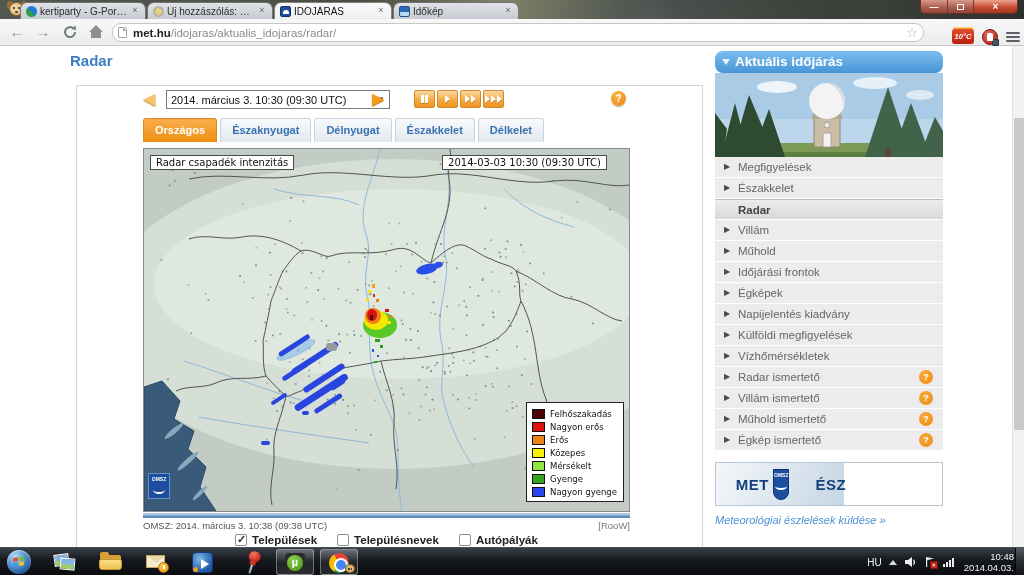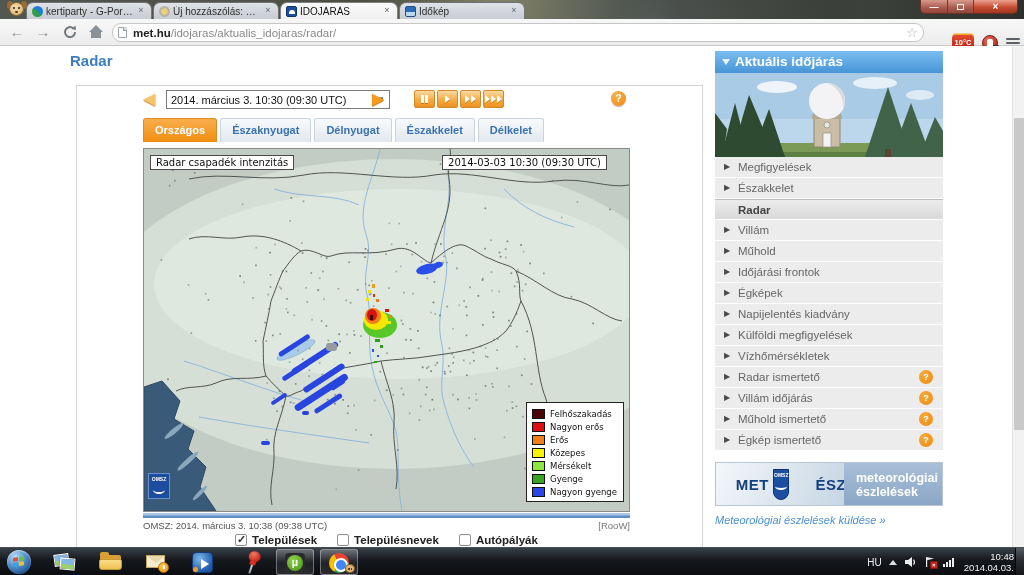--- a/index.html
+++ b/index.html
@@ -15,21 +15,21 @@
       linear-gradient(90deg,#4a4f48 0%,#2e312c 16%,#3e4238 34%,#555a4e 50%,#2f332c 66%,#3d413c 84%,#2c2f2b 100%);
   }
   .avatar { position:absolute; left:6px; top:1px; width:22px; height:17px; }
   .avatar .face{ position:absolute; left:3px; top:1px; width:15px; height:14px; border-radius:50%; background:radial-gradient(circle at 40% 35%, #f3dcae,#e4bb7e 70%,#caa05c); border:1px solid #8a6a36;}
   .avatar .ear{ position:absolute; top:0; width:6px; height:8px; border-radius:50%; background:#9a6d33;}
   .avatar .ear.l{left:1px;} .avatar .ear.r{right:1px;}
   .avatar .eye{ position:absolute; top:6px; width:2px; height:2px; border-radius:50%; background:#222;}
   .avatar .eye.l{left:7px;} .avatar .eye.r{left:12px;}
   .avatar .nose{ position:absolute; top:10px; left:9px; width:3px; height:2px; border-radius:50%; background:#4a3018;}
 
-  .tabstrip { position:absolute; left:26px; top:2px; height:17px; display:flex; gap:1px; }
+  .tabstrip { position:absolute; left:20px; top:2px; height:17px; display:flex; gap:1px; }
   .tab { position:relative; height:17px; width:126px; border-radius:7px 7px 0 0;
     background:linear-gradient(#dfe2e6,#c7ccd2); border:1px solid rgba(40,40,40,.55); border-bottom:none;
     display:flex; align-items:center; padding:0 5px; font-size:10px; color:#2c2c2c; }
   .tab.active { background:linear-gradient(#fafafa,#f0f0f0); width:118px; z-index:3; color:#111; }
   .tab .t-title { flex:1; overflow:hidden; white-space:nowrap; text-overflow:ellipsis; padding:0 3px; }
   .tab .t-close { width:10px; height:10px; line-height:9px; text-align:center; color:#5c6670; font-size:9px; border-radius:50%; }
   .fav { width:11px; height:11px; flex:0 0 11px; position:relative; border-radius:2px; }
   .fav-gportal { background:
       linear-gradient(45deg,#2f9e44 0 50%, #1c7ed6 0 100%); border-radius:50%; }
   .fav-sun { background:radial-gradient(circle,#e9d27a 0 40%, #b9b4a5 41% 100%); border-radius:50%; }
@@ -51,21 +51,21 @@
   .nav-back{ left:6px; } .nav-fwd{ left:32px; }
   .nav-icon-svg { position:absolute; top:5px; width:16px; height:16px; }
   .nav-reload{ left:62px; } .nav-home{ left:88px; }
   .omnibox { position:absolute; left:112px; top:4px; width:812px; height:19px; background:#fff; border:1px solid #c6c6c6; border-radius:9px;
     display:flex; align-items:center; padding:0 5px; }
   .docicon { width:9px; height:11px; background:#fff; border:1px solid #9aa4ad; border-radius:1px; position:relative; margin-right:6px; }
   .docicon::after { content:""; position:absolute; right:-1px; top:-1px; width:3px; height:3px; background:#cfd6dc; border-left:1px solid #9aa4ad; border-bottom:1px solid #9aa4ad; }
   .url { font-size:11.5px; color:#222; white-space:nowrap; }
   .url .path { color:#8a8a8a; }
   .ob-star { margin-left:auto; font-size:13px; color:#aab2b8; line-height:17px; }
-  .ext { position:absolute; top:16px; }
+  .ext { position:absolute; top:10px;font-style:italic; }
   .ext-temp { left:952px; width:22px; height:15px; background:linear-gradient(#e34b30,#b81f10); border-radius:3px; color:#fff; font-size:7.5px; font-weight:bold; text-align:center; line-height:15px; box-shadow:0 -2px 0 -0.5px #f5a623; }
   .ext-hand { left:982px; width:16px; height:16px; border-radius:50%; background:radial-gradient(circle at 35% 30%, #e06a5a,#b01c10); border:1px solid #7c150c; }
   .ext-hand::after{ content:""; position:absolute; left:4px; top:3px; width:6px; height:8px; background:#fff; border-radius:2px 2px 1px 1px; }
   .ext-hand .bdg{ position:absolute; right:-2px; bottom:-2px; width:7px; height:7px; background:#4a5560; border:1px solid #2c343c; border-radius:1px; }
   .menu-btn { left:1006px; width:14px; height:16px; display:flex; flex-direction:column; justify-content:center; gap:2px; }
   .menu-btn i{ display:block; height:2px; background:#5b6166; border-radius:1px; }
 
   
   .viewport { position:absolute; left:0; top:46px; width:1024px; height:501px; background:#fff; overflow:hidden; }
   .scrollbar { position:absolute; right:0; top:0; width:12px; height:100%; background:#f2f2f2; border-left:1px solid #e2e2e2; }
@@ -116,21 +116,21 @@
   .source-row { position:absolute; left:143px; top:474px; width:487px; font-size:9.5px; color:#555; display:flex; }
   .source-row .credit { margin-left:auto; color:#777; }
   .layers-row { position:absolute; left:143px; top:488px; width:487px; display:flex; justify-content:center; gap:20px; }
   .layer { display:flex; align-items:center; gap:5px; font-size:11.5px; font-weight:bold; color:#222; }
   .cb { width:12px; height:12px; background:#fff; border:1px solid #8f8f8f; border-radius:2px; position:relative; }
   .cb.checked::after { content:"✓"; position:absolute; left:1px; top:-2px; font-size:11px; color:#333; font-weight:bold; }
 
   
   .sidebar { position:absolute; left:715px; top:5px; width:228px; }
   .sb-header { height:22px; background:linear-gradient(#7cbdf0,#4795d6); color:#fff; font-size:13.5px; font-weight:bold;
-    line-height:22px; padding-left:20px; position:relative; }
+    line-height:22px; padding-left:20px; position:relative;border-radius:8px; }
   .sb-header .tri { position:absolute; left:7px; top:8px; width:0; height:0; border-top:6px solid #e8f4fd; border-left:4px solid transparent; border-right:4px solid transparent; }
   .sb-photo { height:84px; overflow:hidden; }
   .sb-menu { list-style:none; }
   .sb-item { position:relative; height:20px; background:#ececec; margin-bottom:1px; font-size:11.5px; color:#666;
     line-height:20px; padding-left:23px; }
   .sb-item .arr { position:absolute; left:9px; top:0; font-size:8px; color:#4a4a4a; }
   .sb-item.active { background:linear-gradient(#ececec,#d9d9d9); border-top:1px solid #bdbdbd; font-weight:bold; color:#444; }
   .sb-item .qbadge { position:absolute; right:10px; top:3px; width:14px; height:14px; border-radius:50%;
     background:radial-gradient(circle at 35% 30%, #f6a93c,#ee8b0e); color:#fff; font-size:9px; font-weight:bold; text-align:center; line-height:14px; }
   .sb-banner { margin-top:12px; height:44px; display:flex; border:1px solid #b8c6d4; }
@@ -814,21 +814,21 @@
             <span>Vízhőmérsékletek</span>
             
           </li>
           <li class="sb-item">
             <span class="arr">▶</span>
             <span>Radar ismertető</span>
             <span class="qbadge">?</span>
           </li>
           <li class="sb-item">
             <span class="arr">▶</span>
-            <span>Villám időjárás</span>
+            <span>Villám ismertető</span>
             <span class="qbadge">?</span>
           </li>
           <li class="sb-item">
             <span class="arr">▶</span>
             <span>Műhold ismertető</span>
             <span class="qbadge">?</span>
           </li>
           <li class="sb-item">
             <span class="arr">▶</span>
             <span>Égkép ismertető</span>
@@ -836,24 +836,20 @@
           </li>
         </ul>
       <div class="sb-banner">
         <div class="left">
           <span class="word">MET</span>
           <span class="shield">
             <span class="s-t">OMSZ</span>
             <span class="s-d"></span>
           </span>
           <span class="word">ÉSZ</span>
-        </div>
-        <div class="right">
-          <div>meteorológiai</div>
-          <div>észlelések</div>
         </div>
       </div>
       <div class="sb-link">Meteorológiai észlelések küldése »</div>
     </div>
 
     <div class="scrollbar">
       <div class="thumb"></div>
     </div>
   </div>
 

